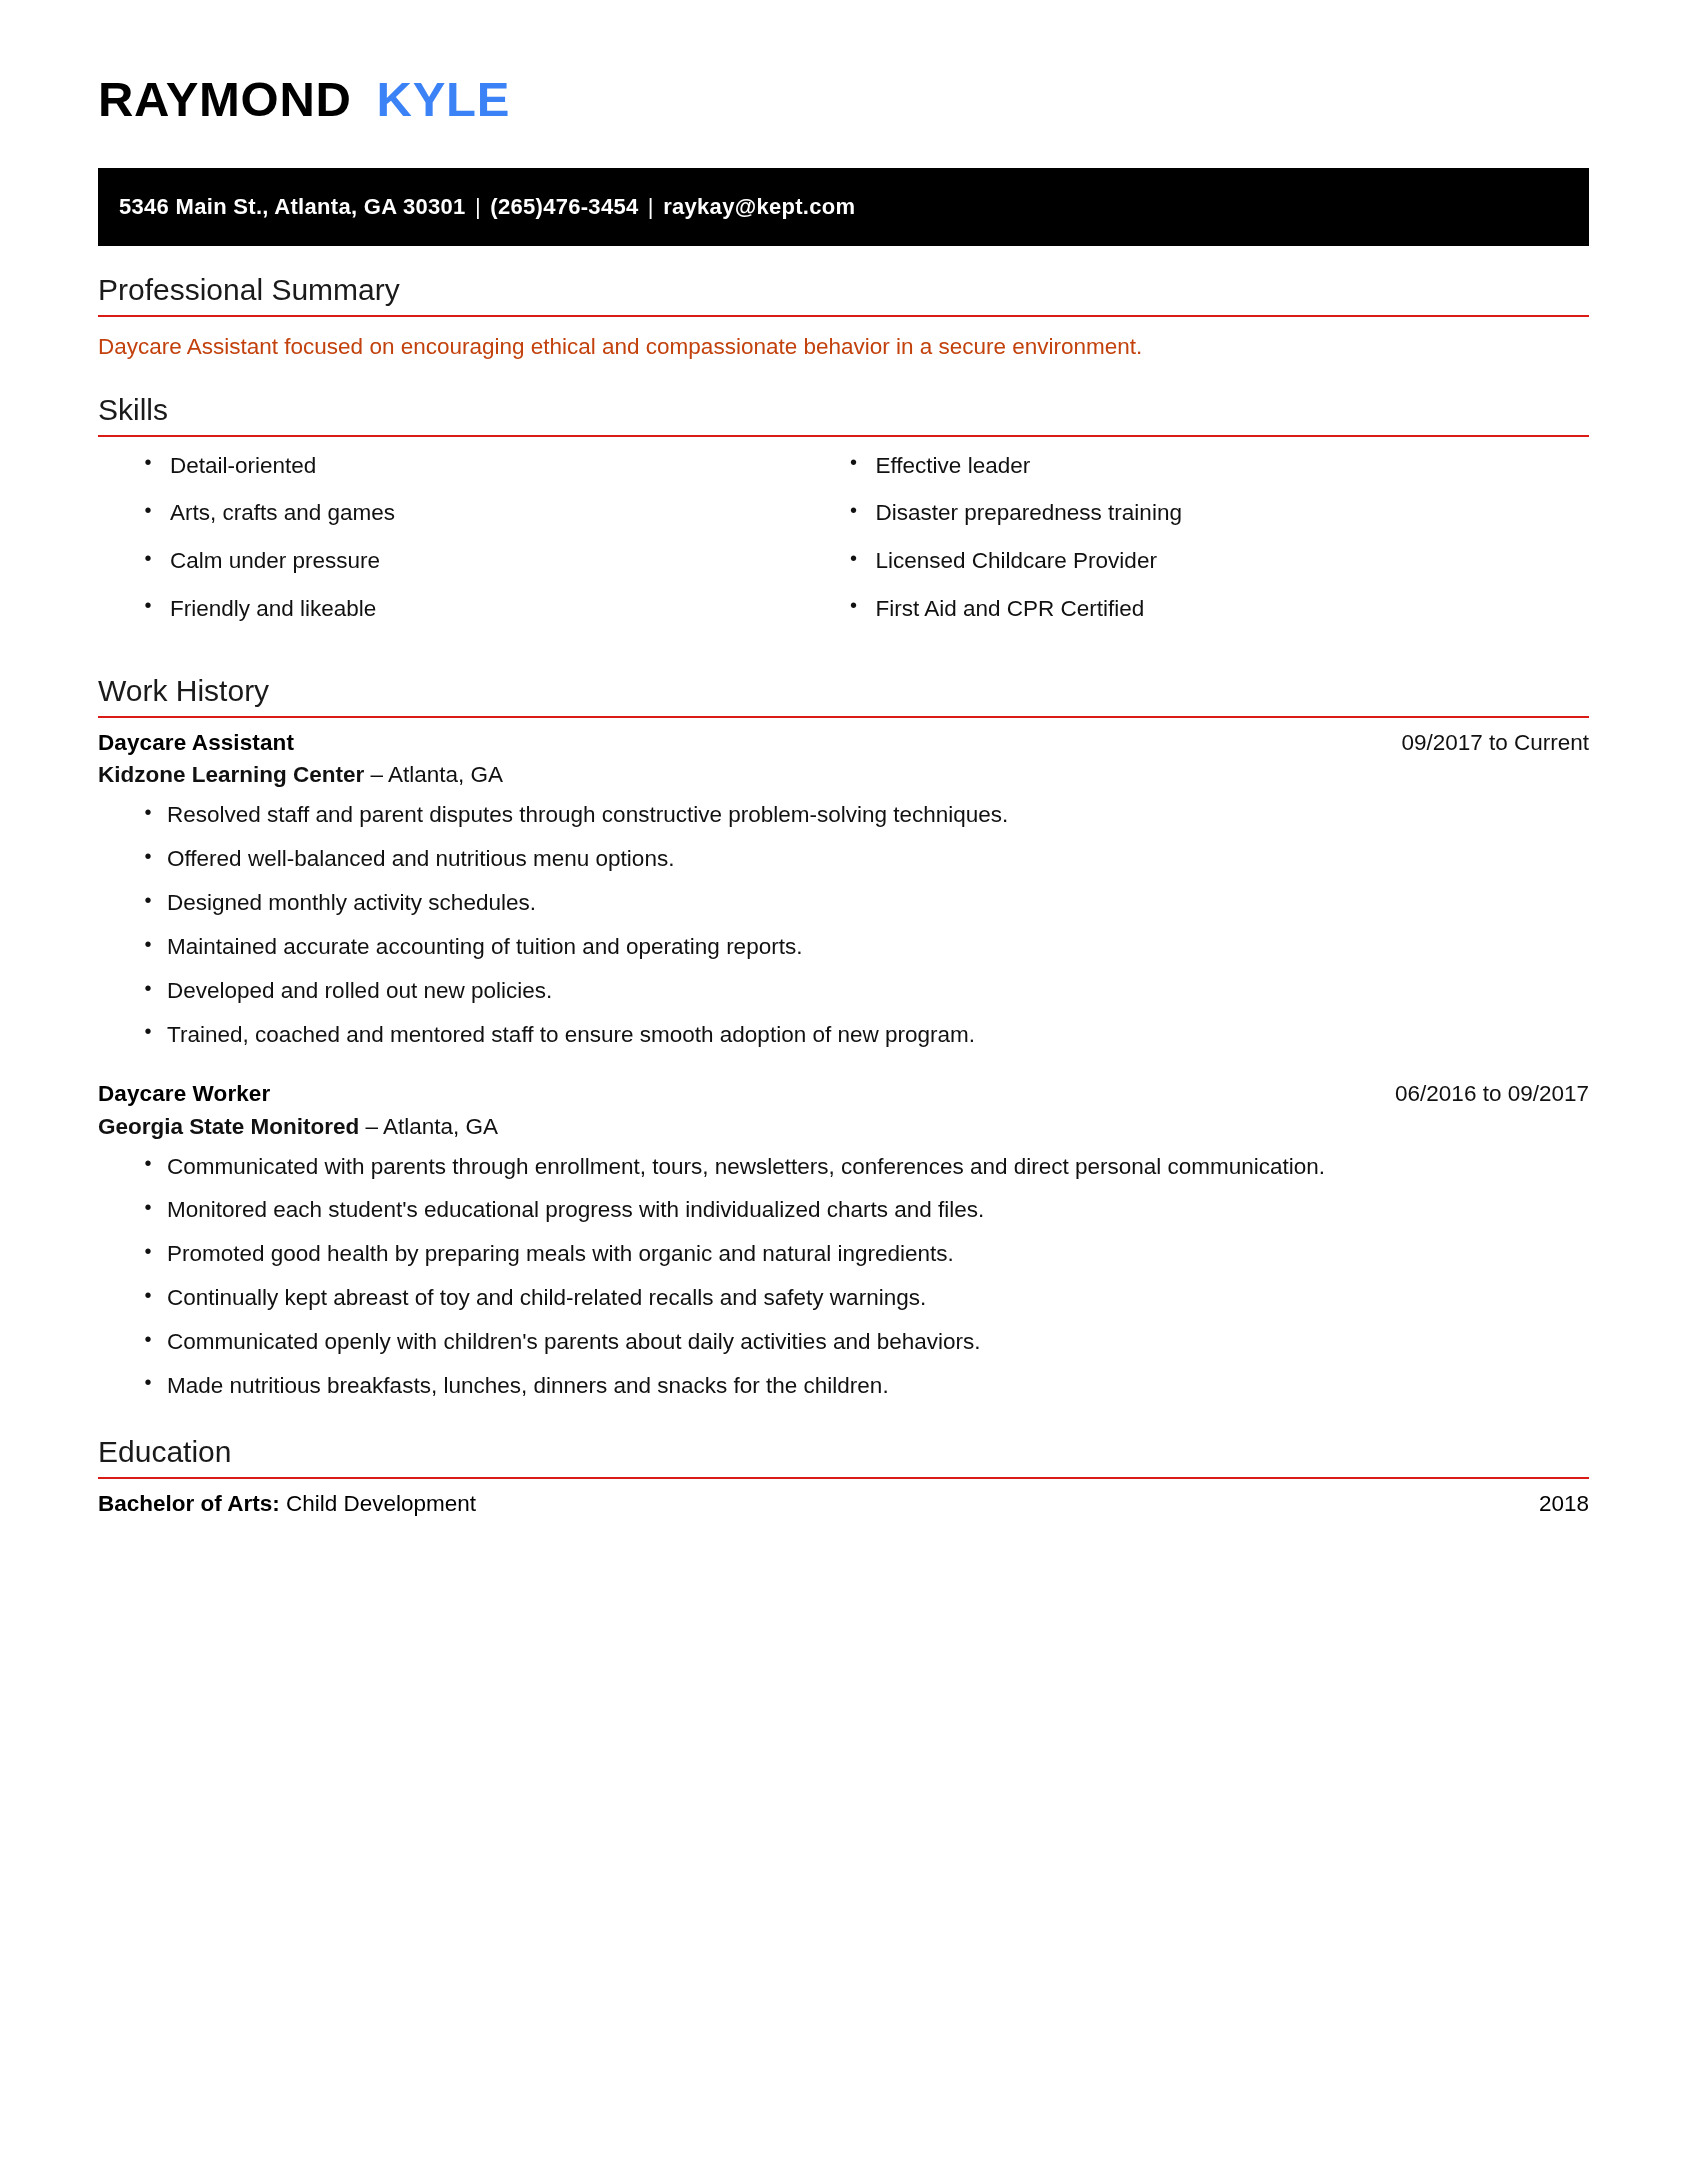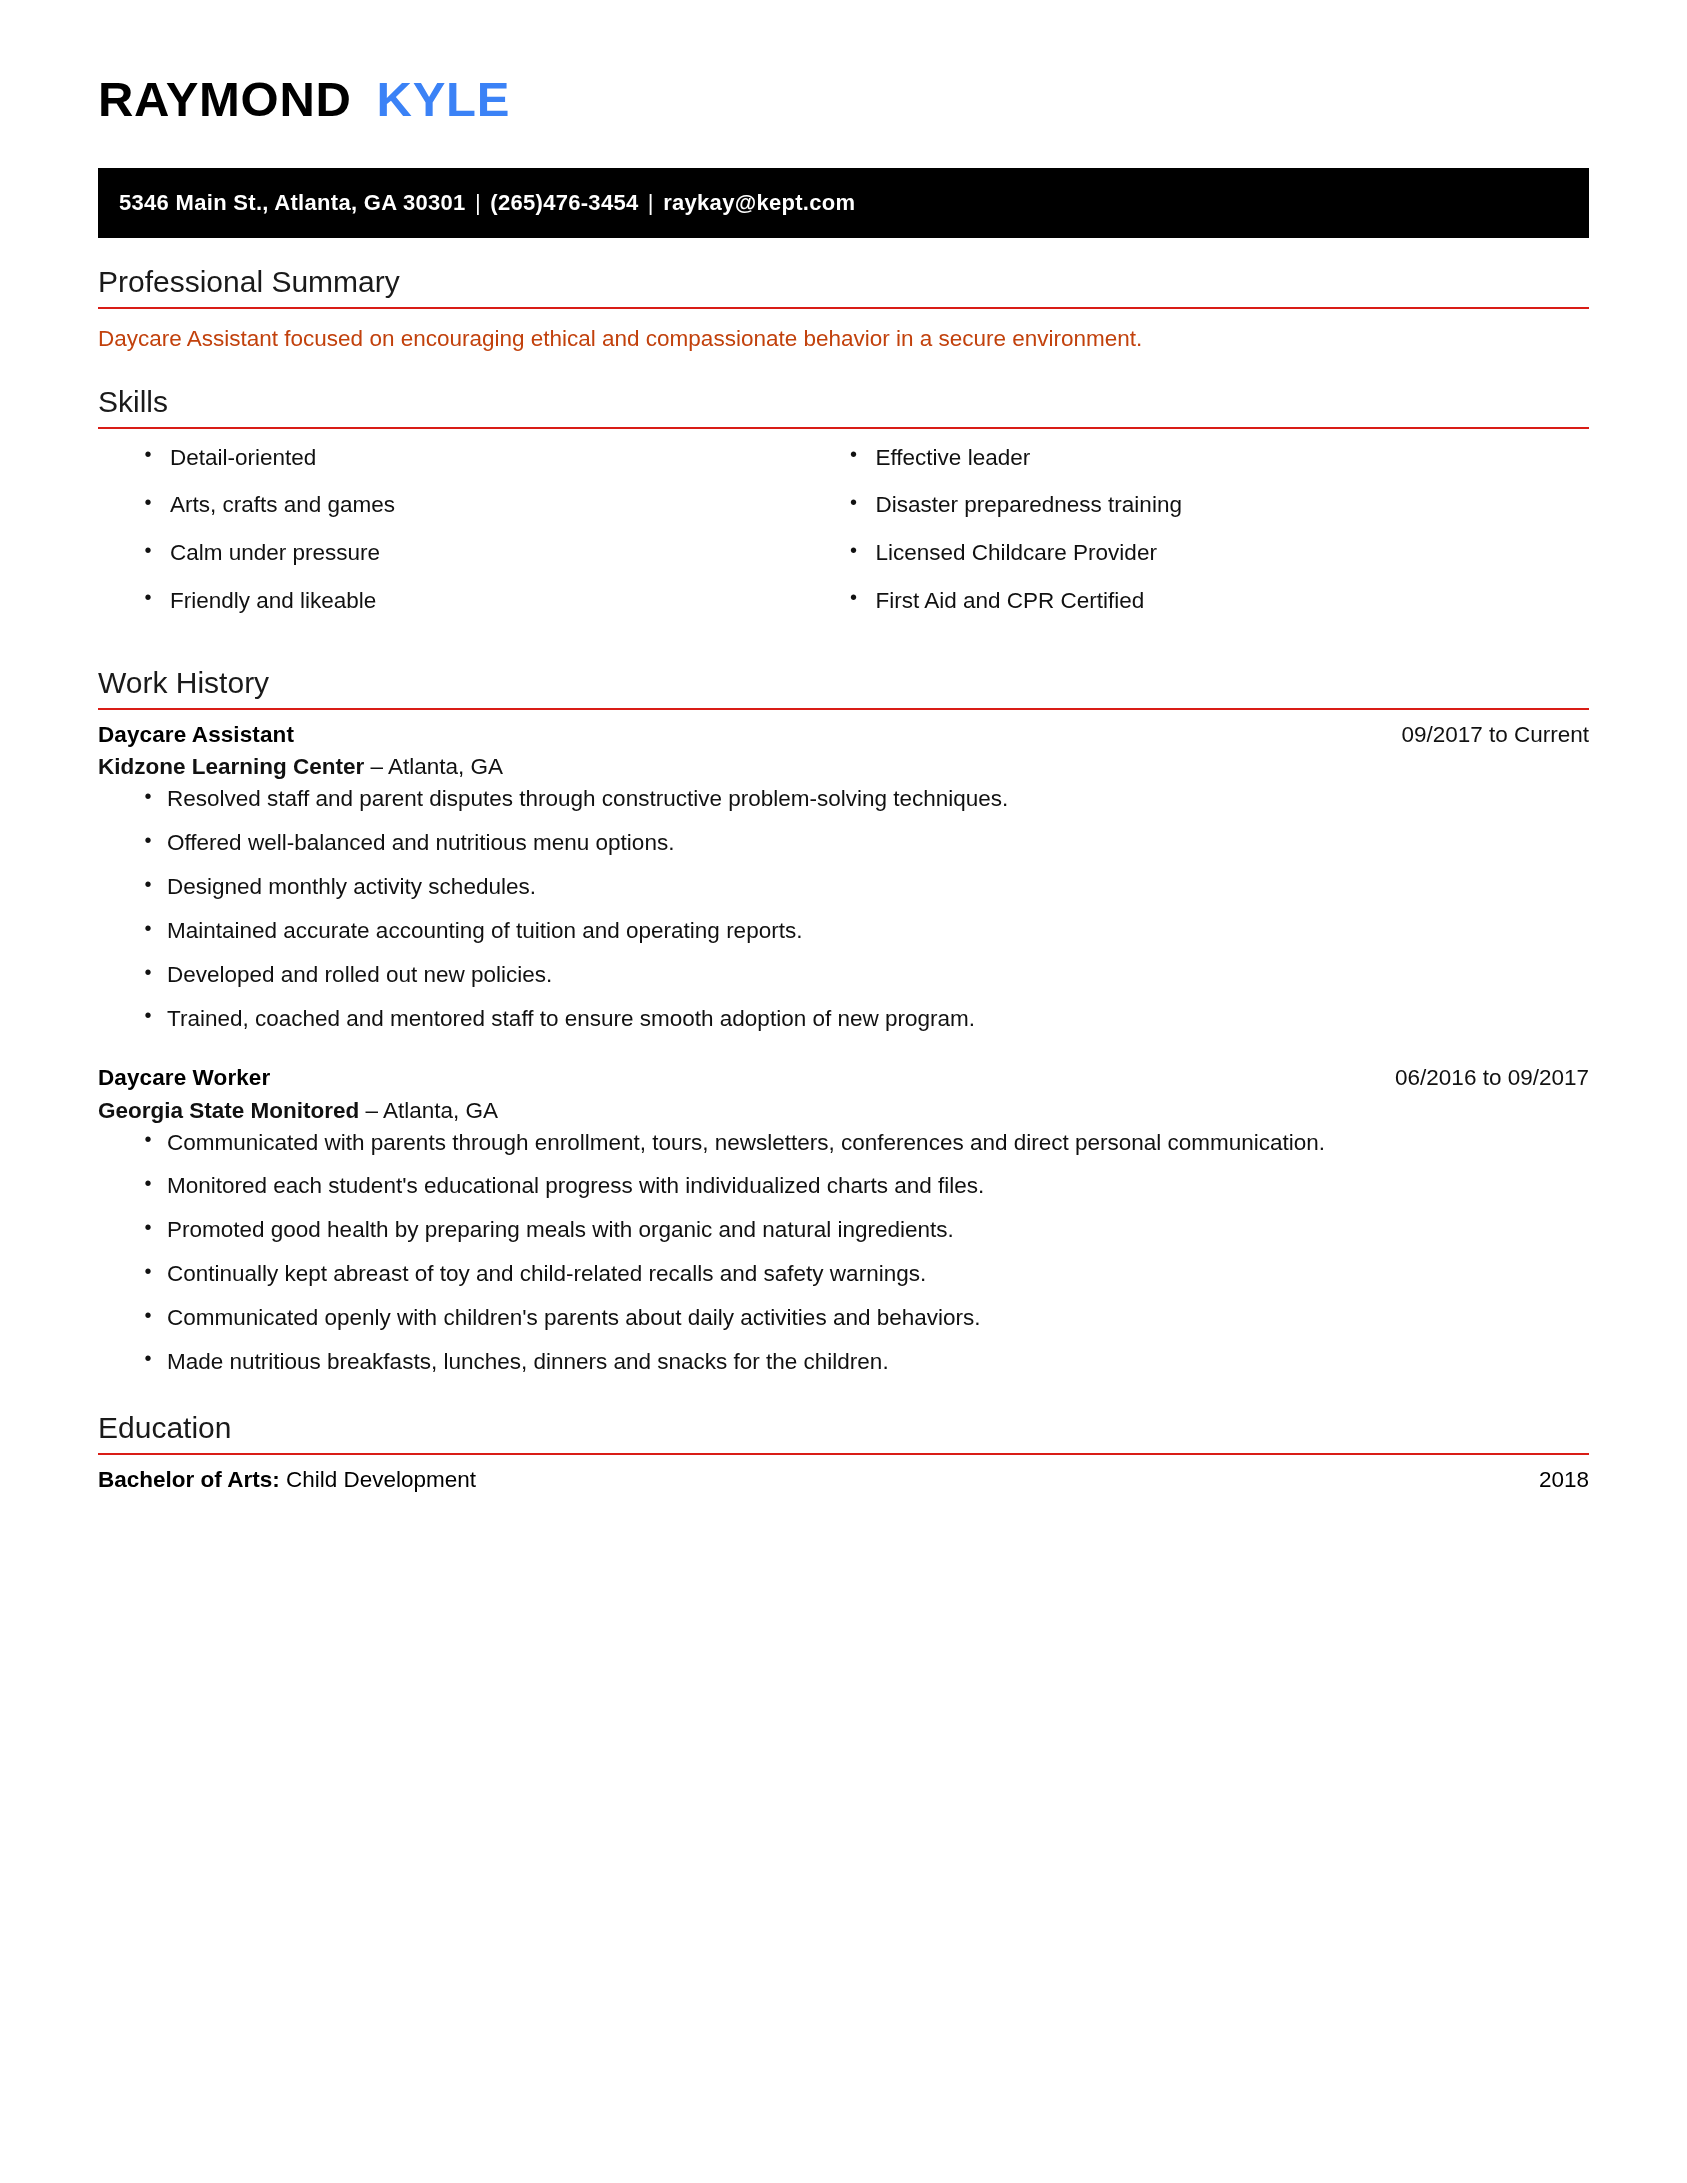--- a/index.html
+++ b/index.html
@@ -31,21 +31,21 @@
     letter-spacing: 0.7px;
     line-height: 1.1;
   }
   .name-first { color: #000000; }
   .name-last { color: #3b82f6; margin-left: 25px; }
 
   .contact-bar {
     margin-top: 41px;
     background: #000000;
     color: #ffffff;
-    height: 70px;
+    height: 78px;
     display: flex;
     align-items: center;
     padding-left: 21px;
     box-sizing: border-box;
     font-size: 22px;
     font-weight: bold;
     letter-spacing: 0.3px;
   }
   .contact-bar .sep {
     margin: 0 9.3px;
@@ -129,21 +129,21 @@
     font-weight: normal;
   }
   .job-company {
     font-size: 22.5px;
     margin-top: 6.6px;
     color: #111111;
   }
   .job-company b { font-weight: bold; }
 
   .job ul.bullets {
-    margin-top: 4px;
+    margin-top: 12px;
     padding-left: 40px;
   }
   .job ul.bullets li {
     margin-bottom: 14.6px;
     line-height: 1.3;
     padding-left: 29px;
   }
 
   
   .edu-line {

